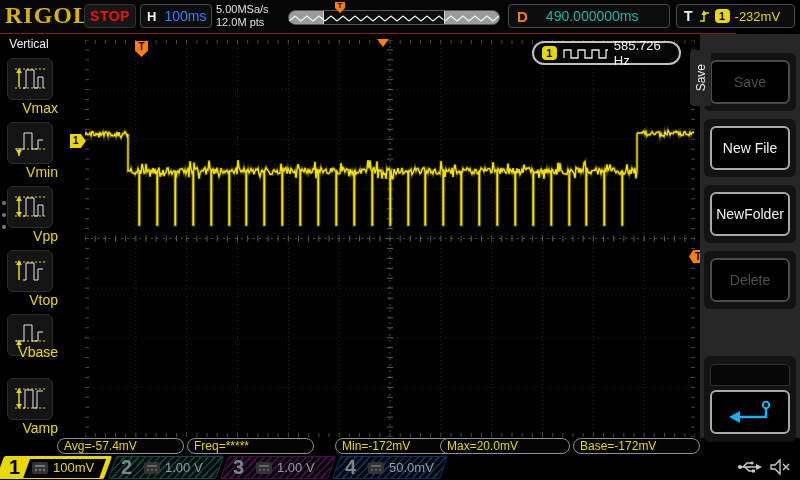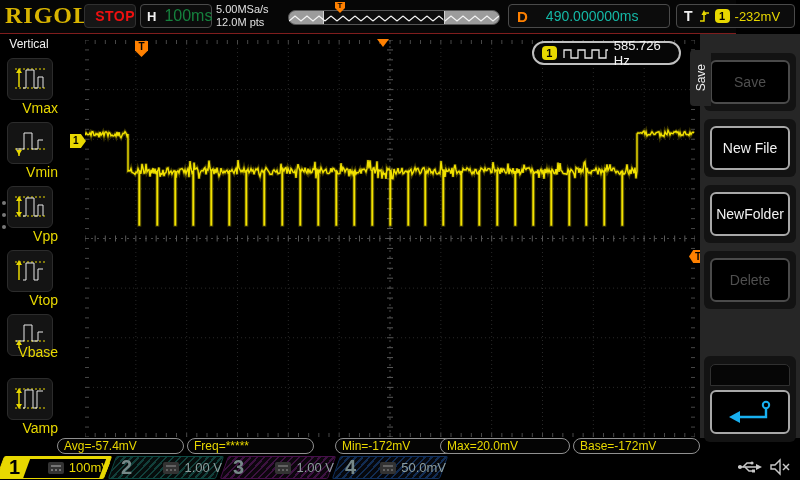--- a/index.html
+++ b/index.html
@@ -6,25 +6,25 @@
   body{width:800px;height:480px;position:relative;overflow:hidden;
        font-family:"Liberation Sans",sans-serif;-webkit-font-smoothing:none;}
 
   
   #topbar{position:absolute;left:0;top:0;width:736px;height:33px;background:#060606;
           border-bottom:1px solid #7f1d1d;}
   #logo{position:absolute;left:5px;top:2px;font-family:"Liberation Serif",serif;
         font-weight:bold;font-size:24px;color:#d8b400;letter-spacing:1px;}
   .tb-box{position:absolute;top:4px;height:24px;background:#0c0c0c;border:1px solid #4a4a4a;
           border-radius:4px;display:flex;align-items:center;box-sizing:border-box;}
-  #stop-box{left:84px;width:52px;justify-content:flex-end;background:#161616;border-color:#303030;}
+  #stop-box{left:84px;width:52px;justify-content:center;background:#161616;border-color:#303030;}
   #stop-box span{color:#f01010;font-weight:bold;font-size:14px;letter-spacing:.5px;}
   #h-box{left:140px;width:72px;padding-left:6px;gap:8px;}
   #h-box .hlab{color:#f0f0f0;font-weight:bold;font-size:13px;}
-  #h-box .hval{color:#15803d;font-size:16px;}
+  #h-box .hval{color:#3b82f6;font-size:14px;}
   #rate-box{position:absolute;left:216px;top:3px;color:#e0e0e0;font-size:11px;line-height:13px;}
   #preview{position:absolute;left:288px;top:10px;width:212px;height:15px;background:#9c9c9c;
            border:1px solid #555;border-radius:8px;box-sizing:border-box;overflow:visible;}
   #preview-window{position:absolute;left:34px;top:0;width:120px;height:13px;background:#0d0d0d;
                   border-left:1px solid #d0d0d0;border-right:1px solid #d0d0d0;}
   #preview-tflag{position:absolute;left:46px;top:-9px;width:10px;height:11px;background:#ff8000;
                  clip-path:polygon(0 0,100% 0,100% 55%,50% 100%,0 55%);
                  color:#000;font-size:8px;font-weight:bold;text-align:center;line-height:8px;}
   #d-box{left:508px;width:162px;padding-left:8px;gap:18px;}
   #d-box .dlab{color:#ff8000;font-weight:bold;font-size:15px;}
@@ -67,21 +67,21 @@
         border-radius:8px;color:#e8d800;font-size:12px;line-height:14px;padding-left:6px;
         box-sizing:border-box;white-space:nowrap;overflow:hidden;}
 
   
   #chbar{position:absolute;left:0;top:455px;width:800px;height:25px;background:#000;}
   .ch{position:absolute;top:1px;width:110px;height:23px;}
   .ch .bgpar{position:absolute;left:0;top:0;width:108px;height:23px;transform:skewX(-20deg);
              border:1px solid;border-radius:2px;box-sizing:border-box;}
   .ch .inner{position:absolute;left:26px;top:2px;width:76px;height:19px;background:#000;}
   .ch .num{position:absolute;left:9px;top:0px;font-size:20px;font-weight:bold;line-height:23px;}
-  .ch .content{position:absolute;left:38px;top:0;width:72px;height:23px;display:flex;align-items:center;gap:5px;justify-content:flex-end;}
+  .ch .content{position:absolute;left:32px;top:0;width:72px;height:23px;display:flex;align-items:center;gap:5px;}
   .chip{width:16px;height:12px;background:#333;border-radius:2px;display:flex;align-items:center;justify-content:center;}
   .scale{font-size:13px;}
   .ch1 .bgpar{background:#e8d800;border-color:#e8d800;}
   .ch1 .num{color:#000;}
   .ch1 .scale{color:#e8d800;}
   .ch-off .num{color:#768888;}
   .ch-off .scale{color:#8d9d9d;}
   .ch2 .bgpar{border-color:#0e4a44;background:repeating-linear-gradient(120deg,#123f3a 0 2px,#060d0c 2px 6px);}
   .ch3 .bgpar{border-color:#46104a;background:repeating-linear-gradient(120deg,#3c1240 0 2px,#0c060d 2px 6px);}
   .ch4 .bgpar{border-color:#10305e;background:repeating-linear-gradient(120deg,#122c52 0 2px,#06080d 2px 6px);}

